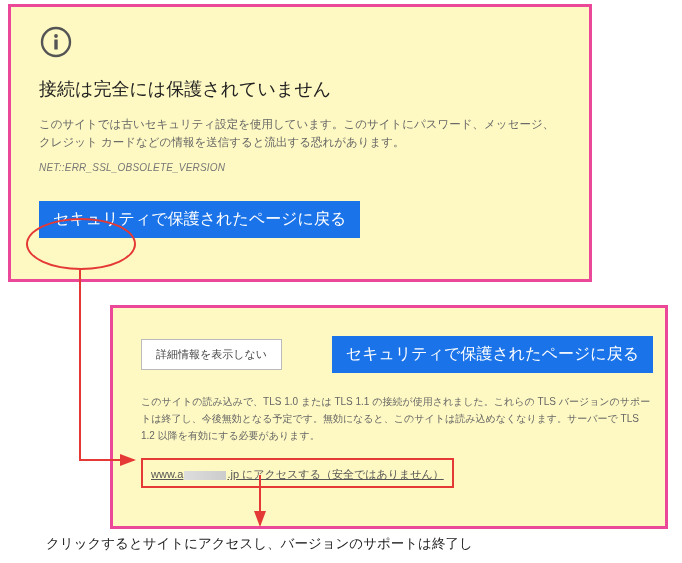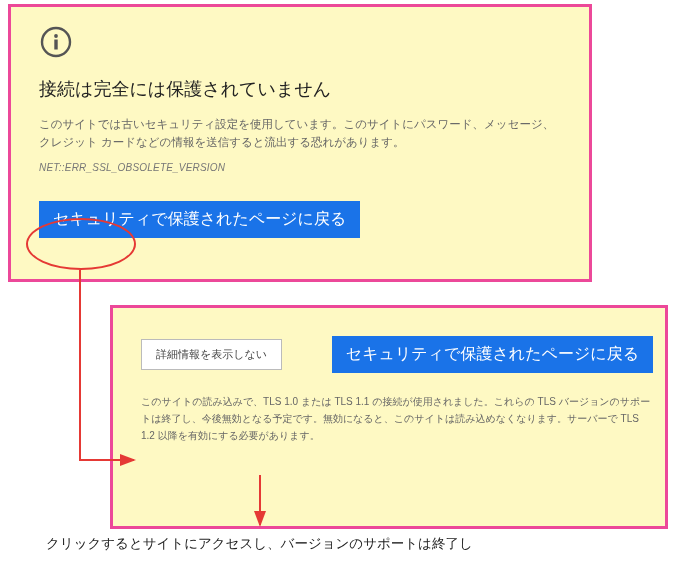--- a/index.html
+++ b/index.html
@@ -145,20 +145,25 @@
 </div>
 
 <div class="annotation-ellipse ellipse-1"></div>
 
 <div class="panel panel-2">
   <div class="btn-row" style="margin-bottom:20px;">
     <button class="btn-outline">詳細情報を表示しない</button>
     <button class="btn-primary">セキュリティで保護されたページに戻る</button>
   </div>
   <p class="desc2">このサイトの読み込みで、TLS 1.0 または TLS 1.1 の接続が使用されました。これらの TLS バージョンのサポートは終了し、今後無効となる予定です。無効になると、このサイトは読み込めなくなります。サーバーで TLS 1.2 以降を有効にする必要があります。</p>
+  <div class="proceed-box">
+    <a class="proceed-link">
+      <span>www.a</span><span class="redacted"></span><span>.jp にアクセスする（安全ではありません）</span>
+    </a>
+  </div>
 </div>
 
 <svg class="arrow" style="left:0;top:0;" width="682" height="563">
   <defs>
     <marker id="ah1" markerWidth="10" markerHeight="10" refX="7" refY="3" orient="auto">
       <path d="M0,0 L8,3 L0,6 z" fill="#e53935"></path>
     </marker>
   </defs>
   <path d="M 80 270 L 80 460 L 134 460" fill="none" stroke="#e53935" stroke-width="2" marker-end="url(#ah1)"></path>
 </svg>

